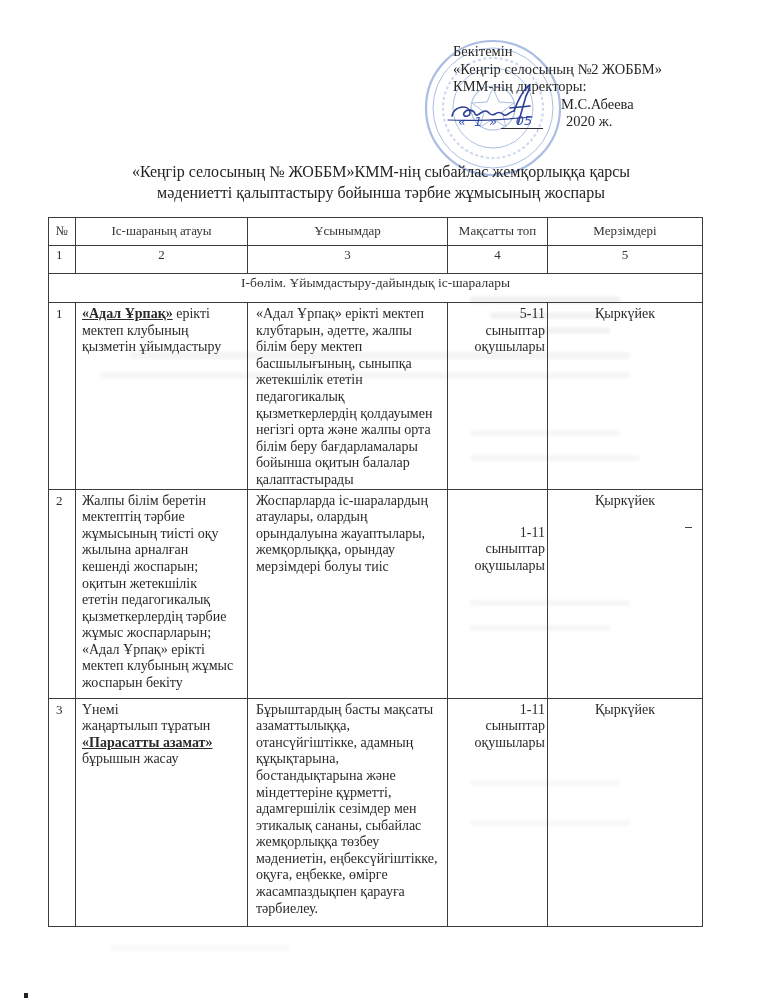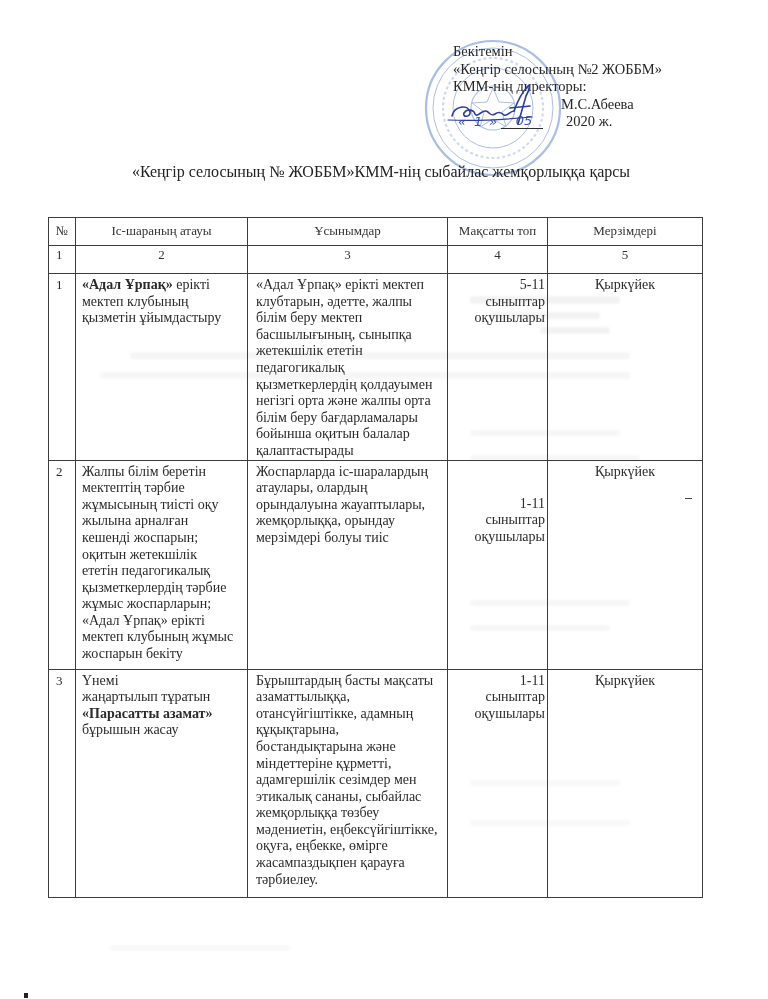--- a/index.html
+++ b/index.html
@@ -38,21 +38,21 @@
   table.plan th { font-weight:normal; font-size:13px; text-align:center; vertical-align:middle; height:27px; padding:0 4px; color:#333; }
   .numrow td { height:25px; text-align:center; vertical-align:middle; font-size:13px; color:#333; }
   .numrow td.first { text-align:left; padding-left:7px; }
   .section td { height:26px; text-align:center; vertical-align:middle; font-size:13.5px; color:#333; }
   td.no { padding:3px 0 0 7px; font-size:13px; }
   td.name { padding:3px 6px 0 6px; white-space:nowrap; }
   td.rec { padding:3px 8px 0 8px; white-space:nowrap; }
   td.target { padding:3px 2px 0 2px; text-align:right; white-space:nowrap; }
   td.term { padding:3px 2px 0 2px; text-align:center; position:relative; }
   .ln { display:block; }
-  b { font-weight:bold; }
+  b { font-weight:bold;text-decoration:underline; }
   .tick { position:absolute; right:10px; top:37px; width:7px; height:1.5px; background:#444; }
   .corner-mark { position:absolute; left:24px; top:993px; width:4px; height:5px; background:#222; }
 </style>
 </head>
 <body>
 
 <div>
   <div class="ghost" style="left:470px;top:296px;width:150px;height:8px;"></div>
   <div class="ghost" style="left:490px;top:312px;width:110px;height:7px;"></div>
   <div class="ghost" style="left:540px;top:327px;width:70px;height:7px;"></div>
@@ -98,20 +98,21 @@
   <g fill="none" stroke="#2b3f96" stroke-width="1.6" stroke-linecap="round" stroke-linejoin="round">
     <path d="M12 36 C 14 26, 28 24, 30 32 C 31 37, 22 38, 24 33 C 27 28, 34 30, 35 34 C 37 38, 42 30, 46 31 C 50 32, 50 37, 55 34 C 59 31, 62 33, 64 35 C 67 37, 70 31, 74 31"></path>
     <path d="M74 31 C 78 20, 84 10, 88 6 C 90 4, 90 9, 86 16 L 78 44"></path>
     <path d="M70 28 C 76 27, 82 27, 90 26"></path>
     <path d="M8 40 C 30 41, 60 40, 92 37" stroke-width="1.2"></path>
   </g>
 </svg>
 
 <div class="title">
   <div>«Кеңгір селосының № ЖОББМ»КММ-нің сыбайлас жемқорлыққа қарсы</div>
+  <div>мәдениетті қалыптастыру бойынша тәрбие жұмысының жоспары</div>
 </div>
 
 <table class="plan">
   <colgroup>
     <col style="width:27px">
       <col style="width:172px">
       <col style="width:200px">
       <col style="width:100px">
       <col style="width:155px">
   </colgroup>
@@ -122,20 +123,23 @@
     <th>Ұсынымдар</th>
     <th>Мақсатты топ</th>
     <th>Мерзімдері</th>
   </tr>
   <tr class="numrow">
     <td class="first">1</td>
     <td>2</td>
     <td>3</td>
     <td>4</td>
     <td>5</td>
+  </tr>
+  <tr class="section">
+    <td colspan="5">І-бөлім. Ұйымдастыру-дайындық іс-шаралары</td>
   </tr>
 
   <tr style="height:185px;">
     <td class="no">1</td>
     <td class="name">
       <span class="ln"><b>«Адал Ұрпақ»</b><span> ерікті</span></span>
       <span class="ln">мектеп клубының</span>
       <span class="ln">қызметін ұйымдастыру</span>
     </td>
     <td class="rec">

